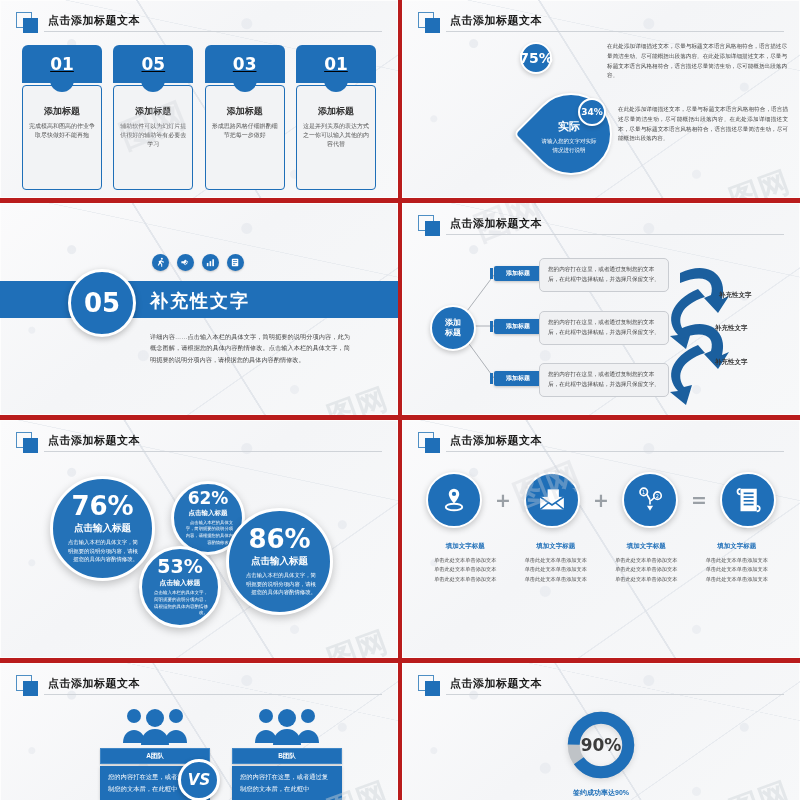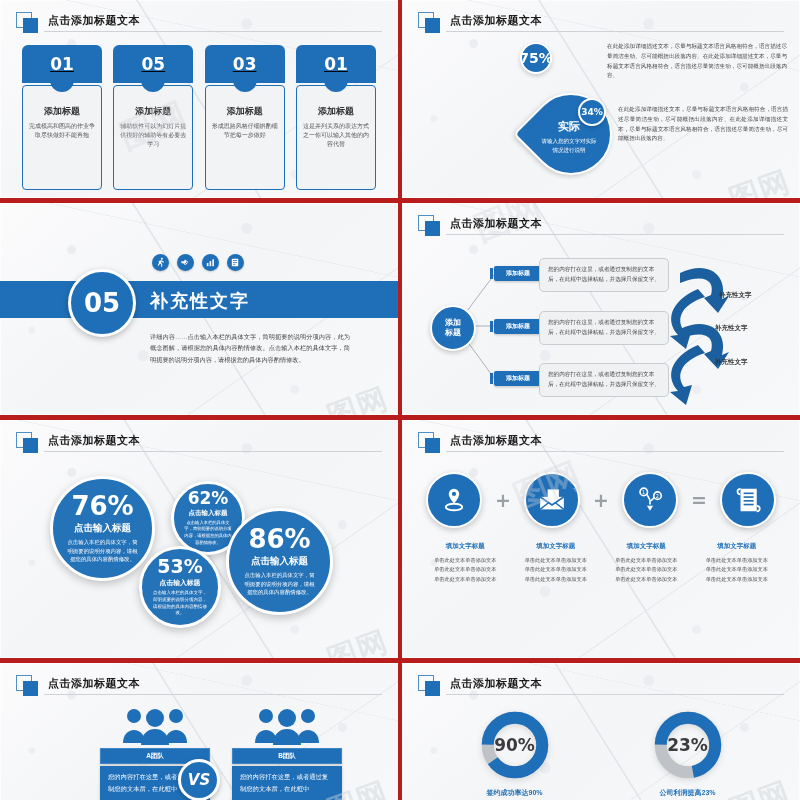--- a/index.html
+++ b/index.html
@@ -134,21 +134,21 @@
     padding:6px 8px;font-size:5.6px;color:#444;line-height:1.75;box-sizing:border-box;z-index:3;
   }
   .s4-note{position:absolute;font-size:6.5px;color:#333;font-weight:bold;z-index:3;}
   .s4-svg{position:absolute;left:0;top:0;width:100%;height:100%;z-index:2;}
 
   
   .bubble{
     position:absolute;border-radius:50%;background:#2472b8;border:3px solid #fff;
     box-shadow:0 3px 8px rgba(0,0,0,.22);
     display:flex;flex-direction:column;align-items:center;justify-content:center;
-    color:#fff;text-align:center;box-sizing:border-box;z-index:3;
+    color:#fff;text-align:right;box-sizing:border-box;z-index:3;
   }
   .bubble .pct{font-weight:bold;font-family:"DejaVu Sans",sans-serif;line-height:1;}
   .bubble .bt{font-weight:bold;}
   .bubble .bd{line-height:1.55;}
 
   
   .s6-row{position:absolute;left:24px;right:24px;top:52px;display:flex;align-items:center;justify-content:space-between;z-index:3;}
   .s6-ico{
     width:52px;height:52px;border-radius:50%;background:#1f6fb8;border:2.5px solid #fff;
     box-shadow:0 2px 6px rgba(0,0,0,.22);
@@ -520,27 +520,17 @@
       <div class="s8-item">
         <div class="s8-ring">
           <svg width="72" height="72" viewBox="0 0 42 42">
             <circle cx="21" cy="21" r="15.9" fill="none" stroke="#bfc3c7" stroke-width="7"></circle>
             <circle cx="21" cy="21" r="15.9" fill="none" stroke="#1f6fb8" stroke-width="7" stroke-dasharray="90 10" stroke-dashoffset="25" transform="rotate(-90 21 21)"></circle>
           </svg>
           <div class="v">90%</div>
         </div>
         <div class="s8-cap">签约成功率达90%</div>
       </div>
-      <div class="s8-item">
-        <div class="s8-ring">
-          <svg width="72" height="72" viewBox="0 0 42 42">
-            <circle cx="21" cy="21" r="15.9" fill="none" stroke="#bfc3c7" stroke-width="7"></circle>
-            <circle cx="21" cy="21" r="15.9" fill="none" stroke="#1f6fb8" stroke-width="7" stroke-dasharray="72 28" stroke-dashoffset="25" transform="rotate(-90 21 21)"></circle>
-          </svg>
-          <div class="v">23%</div>
-        </div>
-        <div class="s8-cap">公司利润提高23%</div>
-      </div>
     </div>
     <div class="wm">图网</div>
   </div>
 
 </div>
 
 </body></html>

